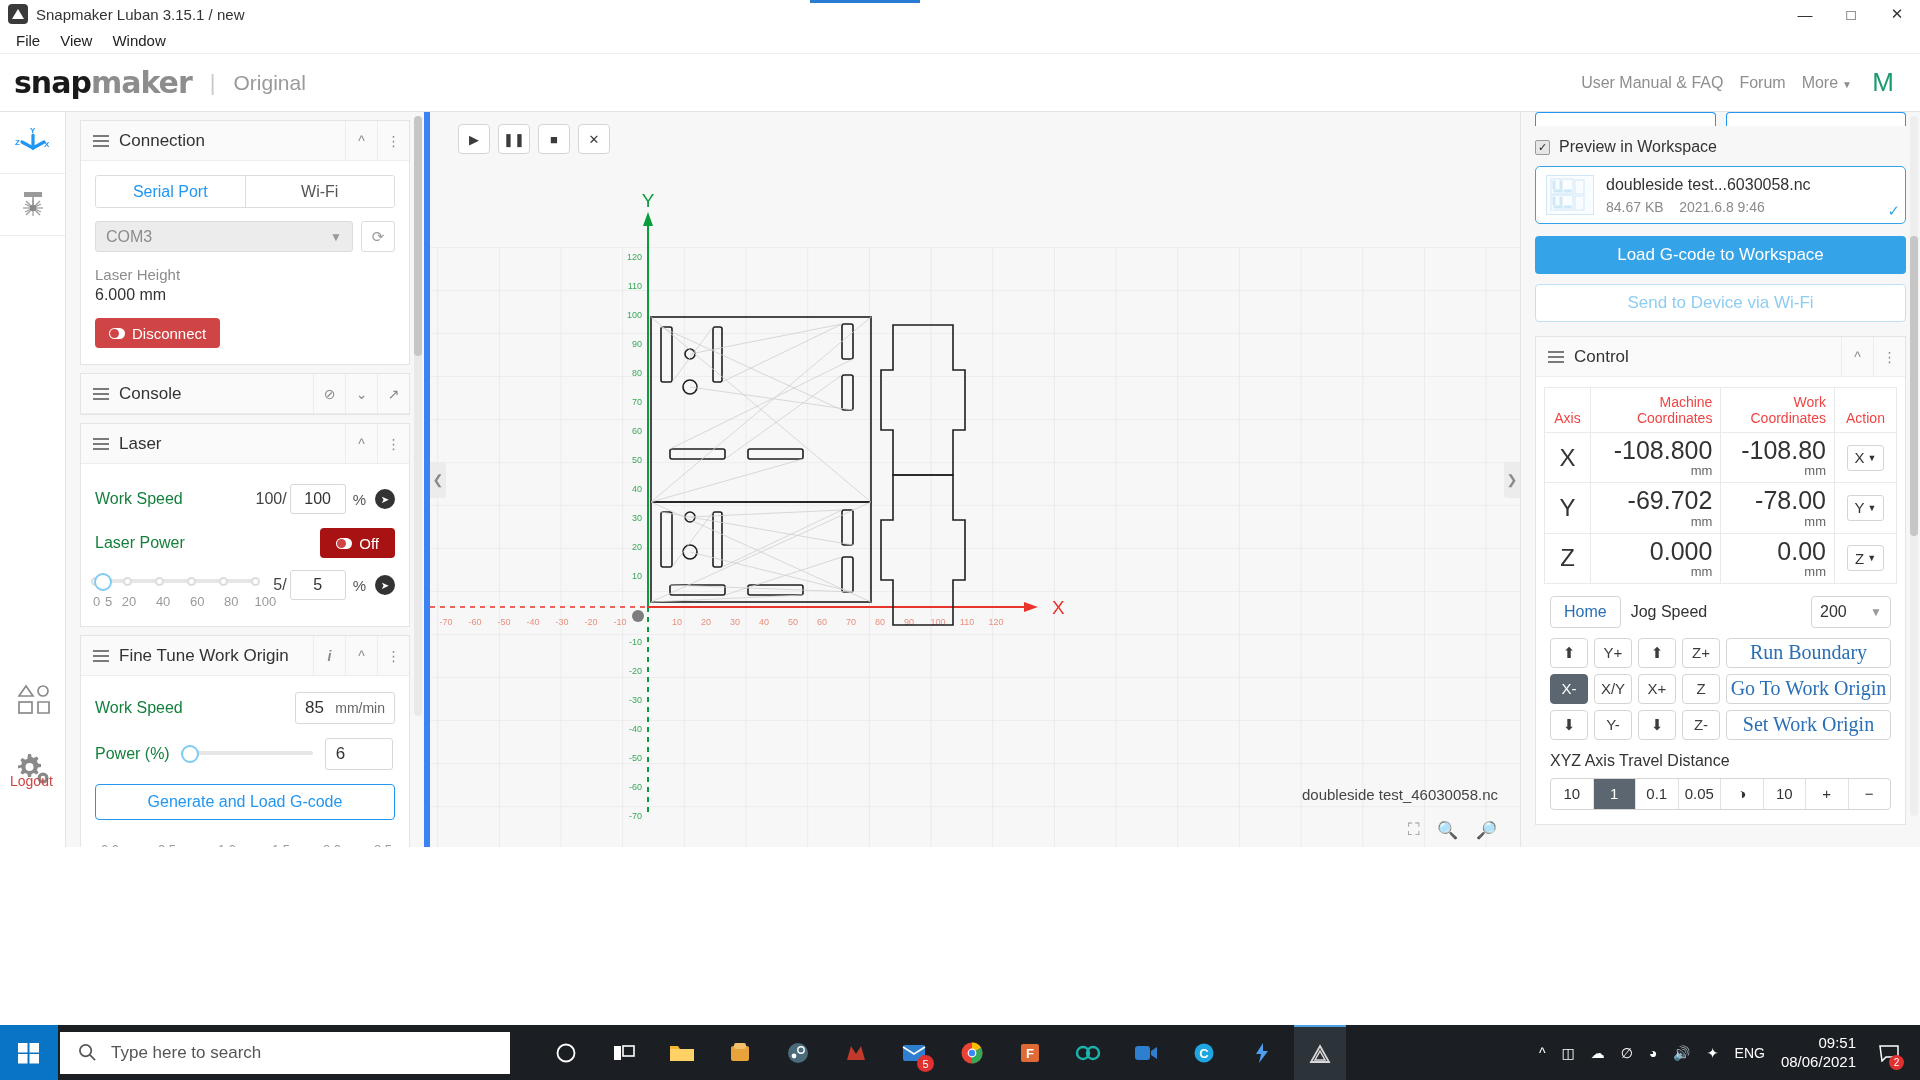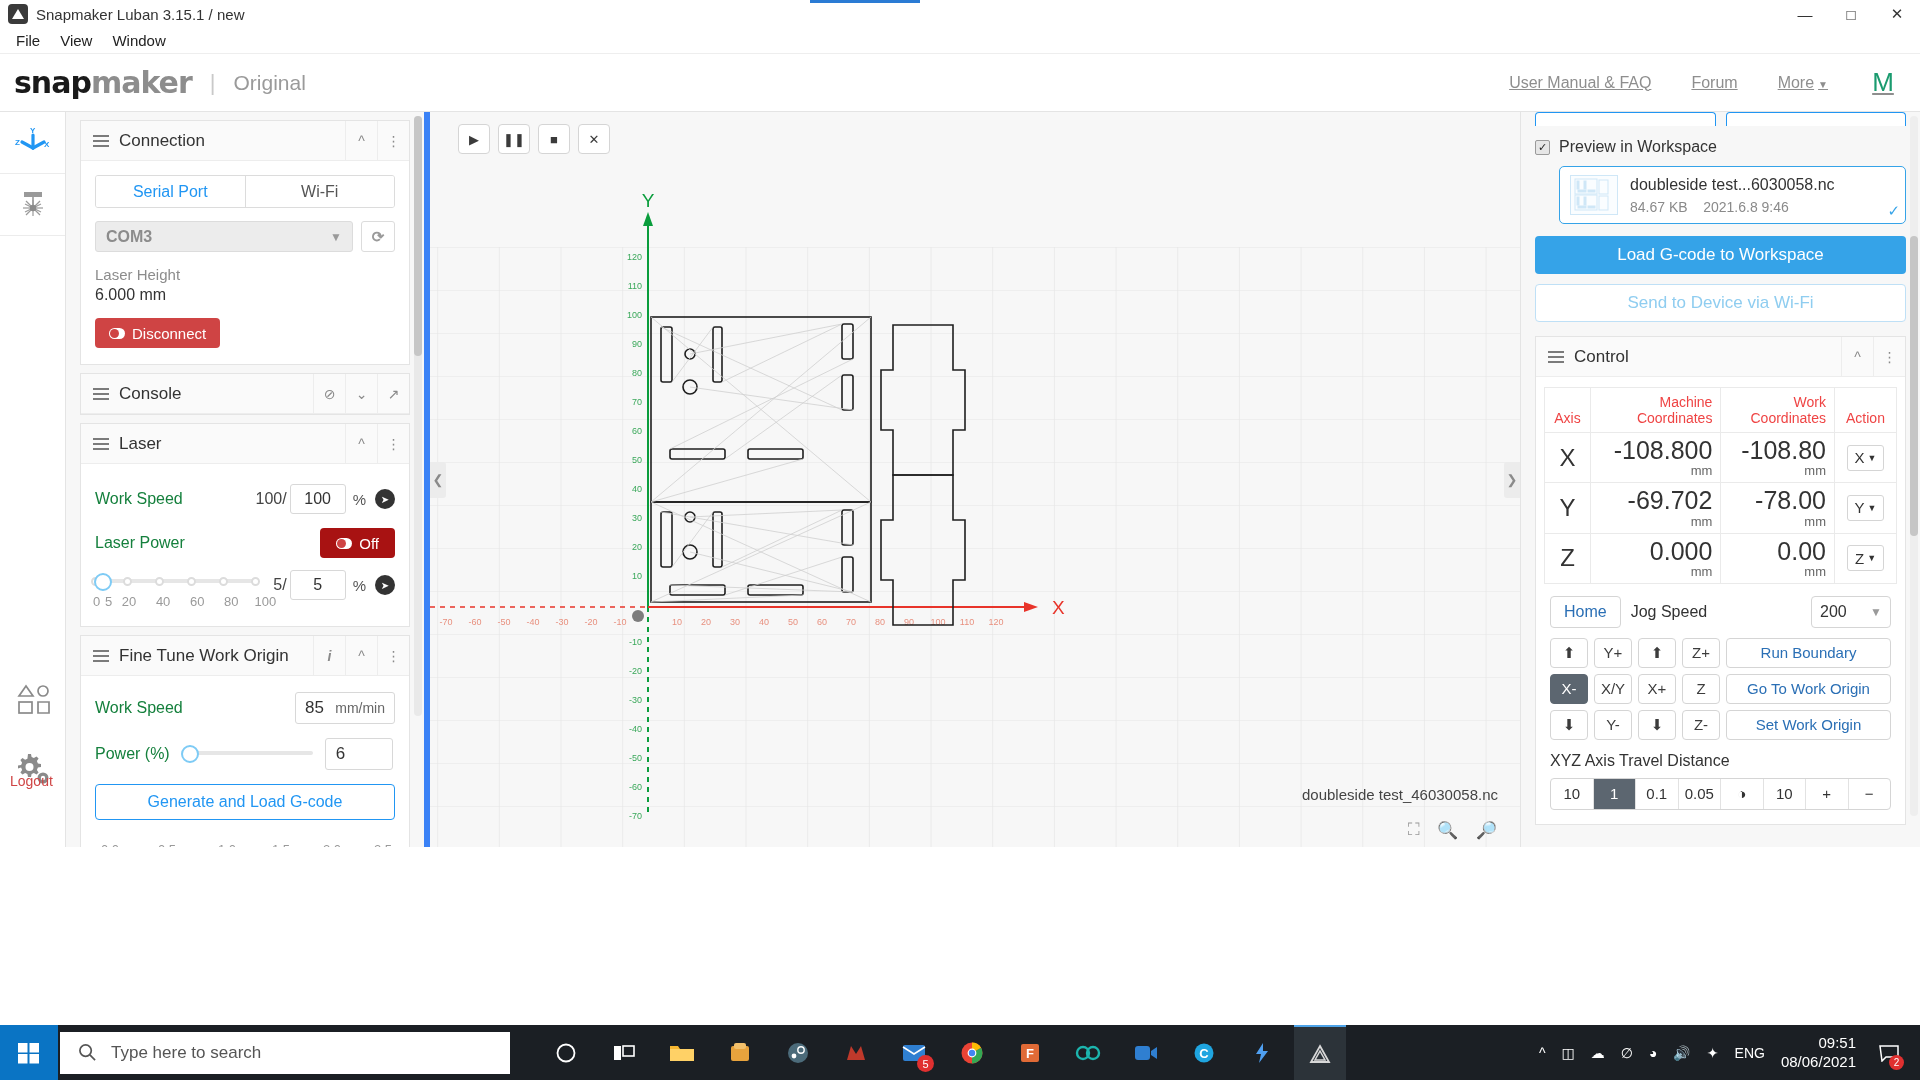--- a/index.html
+++ b/index.html
@@ -25,22 +25,22 @@
   .menubar span { padding:2px 10px; cursor:default; }
 
   
   .appheader { height:58px; background:#fff; display:flex; align-items:center;
       border-bottom:1px solid #e4e4e4; }
   .logo { margin-left:14px; font-size:30px; font-weight:bold; color:#1a1a1a;
       letter-spacing:-1px; font-family:"DejaVu Sans", sans-serif;}
   .logo .light{ color:#8d8d8d; font-weight:bold;}
   .hdr-sep { margin:0 18px; color:#c9c9c9; font-size:22px;}
   .hdr-mode { font-size:21px; color:#9a9a9a; }
-  .hdr-right { margin-left:auto; display:flex; align-items:center; gap:40px; padding-right:22px;
-      font-size:16px; color:#8e8e8e;text-decoration:underline;}
+  .hdr-right { margin-left:auto; display:flex; align-items:center; gap:16px; padding-right:22px;
+      font-size:16px; color:#8e8e8e;}
   .hdr-right a{ color:#8e8e8e; text-decoration:none; }
   .avatar { width:30px;height:30px; display:flex;align-items:center;justify-content:center;
       color:#1a9b6f; font-size:26px; font-weight:500; }
   .caret{ font-size:10px; margin-left:4px; }
 
   
   .body-wrap { display:flex; height:735px; background:#f7f7f7; }
 
   
   .rail { width:66px; background:#fff; border-right:1px solid #e4e4e4; }
@@ -66,21 +66,21 @@
   .head-btn { width:32px; height:40px; display:flex; align-items:center; justify-content:center;
       border-left:1px solid #ededed; color:#8a8a8a; font-size:14px; }
   .card-body { padding:14px 14px 16px 14px; }
 
   .tabs { display:flex; border:1px solid #dcdcdc; border-radius:3px; overflow:hidden; }
   .tab { flex:1; height:31px; display:flex; align-items:center; justify-content:center;
       font-size:16px; color:#555; background:#fff;}
   .tab.active { color:#2196f3; }
   .tab+.tab { border-left:1px solid #dcdcdc; }
 
-  .select { margin-top:13px; display:flex; align-items:center;font-weight:bold; }
+  .select { margin-top:13px; display:flex; align-items:center; }
   .select .sel { flex:1; height:31px; border:1px solid #dcdcdc; background:#ececec;
       border-radius:3px; display:flex; align-items:center; padding:0 10px; color:#8c8c8c;
       font-size:16px;}
   .select .sel .chev{ margin-left:auto; color:#9a9a9a; font-size:12px;}
   .refresh { width:34px; height:31px; margin-left:8px; border:1px solid #dcdcdc;
       border-radius:3px; background:#fff; display:flex; align-items:center; justify-content:center;
       color:#9a9a9a; font-size:15px;}
 
   .lbl-muted{ font-size:15px; color:#8c8c8c; margin-top:14px;}
   .val-strong{ font-size:16px; color:#333; margin-top:3px;}
@@ -137,21 +137,21 @@
   .rp-scroll{ position:absolute; right:2px; top:4px; width:8px; height:700px; background:#eee;border-radius:4px;}
   .rp-scroll i{position:absolute;left:0;top:120px;width:8px;height:300px;background:#c6c6c6;border-radius:4px;display:block;}
   .rp-inner{ padding:0 14px; }
   .topcut{ display:flex; gap:10px; padding-top:0px;}
   .topcut div{ flex:1; height:14px; border:1px solid #2196f3; border-bottom:none; border-radius:4px 4px 0 0;
       background:#fff;}
   .checkrow{ display:flex; align-items:center; gap:9px; margin-top:12px; font-size:16px; color:#333;}
   .cbox{ width:15px;height:15px;border:1px solid #9a9a9a;background:#e6e6e6;border-radius:2px;
       display:flex;align-items:center;justify-content:center;font-size:11px;color:#222;}
   .filecard{ margin-top:10px; border:1px solid #35a3e8; border-radius:5px; background:#fff;
-      display:flex; align-items:center; padding:9px 10px; position:relative; height:58px;margin-left:24px;}
+      display:flex; align-items:center; padding:9px 10px; position:relative; height:58px;}
   .thumb{ width:48px;height:40px;border:1px solid #cfe7f7; background:#fafdff; flex:0 0 auto;
       margin-right:12px; position:relative; overflow:hidden;}
   .fc-name{ font-size:16px; color:#333;}
   .fc-meta{ font-size:14px; color:#8a8a8a; margin-top:5px;}
   .fc-check{ position:absolute; right:5px; bottom:3px; color:#35a3e8; font-size:15px;}
   .btn-blue{ margin-top:12px; width:100%; height:38px; background:#35a3e8; color:#fff; border:none;
       border-radius:4px; font-size:17px; font-family:inherit;}
   .btn-ghost-blue{ margin-top:10px; width:100%; height:38px; background:#fff; color:#8fcdf0;
       border:1px solid #bfe0f6; border-radius:4px; font-size:17px; font-family:inherit;}
 
@@ -177,21 +177,21 @@
       font-size:16px; padding:0 13px; display:flex;align-items:center; font-family:inherit;}
   .jogspeedlbl{ font-size:16px; color:#333; }
   .jogsel{ margin-left:auto; width:80px; height:32px; border:1px solid #d5d5d5; border-radius:4px;
       background:#fff; display:flex; align-items:center; padding:0 8px; font-size:16px; color:#333;}
   .jogsel .chev{ margin-left:auto; color:#9a9a9a; font-size:12px;}
   .jgrid{ margin:10px 14px 0 14px; display:grid; grid-template-columns:38px 38px 38px 38px 1fr;
       gap:6px; }
   .jb{ height:30px; border:1px solid #d5d5d5; border-radius:4px; background:#fff; color:#3c3c3c;
       display:flex; align-items:center; justify-content:center; font-size:15px; font-family:inherit;}
   .jb.dark{ background:#5c6670; color:#fff; border-color:#5c6670;}
-  .jb.wide{ color:#2a6fb5; font-size:15px;}
+  .jb.wide{ color:#2a6fb5; font-size:20px;font-family:Liberation Serif, serif;}
   .travel{ margin:12px 14px 4px 14px; font-size:16px; color:#333;}
   .trow{ margin:8px 14px 0 14px; display:flex; border:1px solid #d5d5d5; border-radius:4px; overflow:hidden;
       background:#fff; height:32px;}
   .tcell{ flex:1; display:flex; align-items:center; justify-content:center; font-size:15px; color:#333;
       border-right:1px solid #e2e2e2;}
   .tcell.sel{ background:#5c6670; color:#fff;}
   .tcell:last-child{ border-right:none;}
 
   
   .taskbar{ position:absolute; left:0; bottom:0; width:1920px; height:55px; background:#1b1f24;

